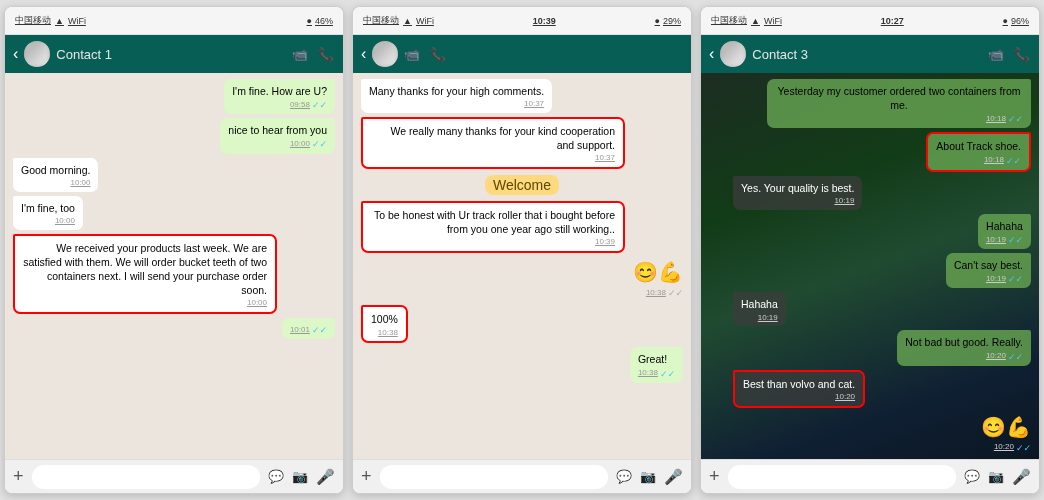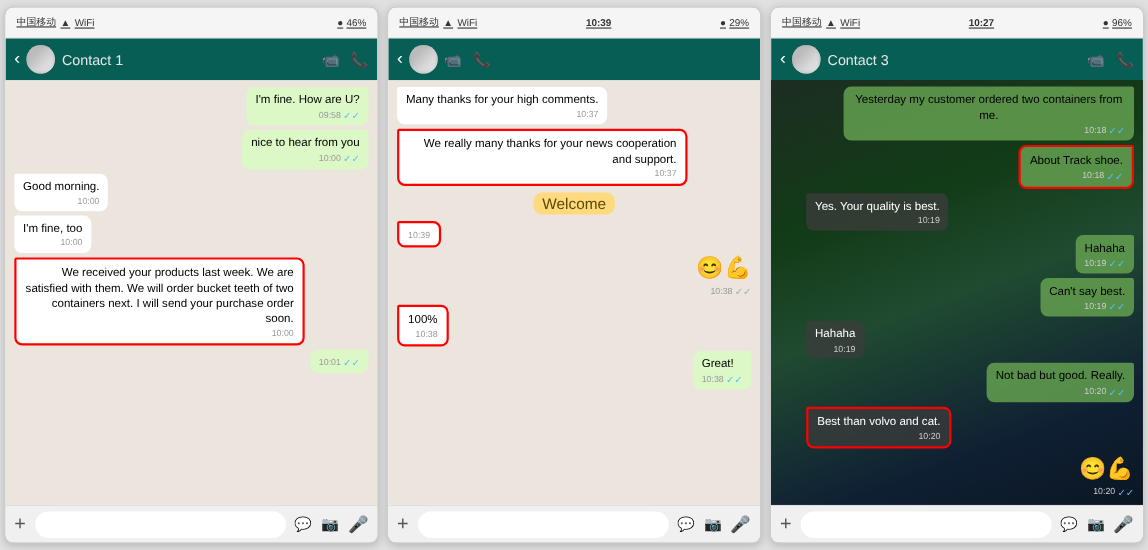--- a/index.html
+++ b/index.html
@@ -126,20 +126,21 @@
     .bubble-meta {
       display: flex;
       align-items: center;
       justify-content: flex-end;
       gap: 2px;
       margin-top: 1px;
     }
     .bubble-time {
       font-size: 8px;
       color: #999;
+      text-decoration: underline;
     }
     .bubble-ticks {
       font-size: 9px;
       color: #4fc3f7;
     }
     .bubble-ticks.grey { color: #aaa; }
 
     
     .system-msg {
       align-self: center;
@@ -307,27 +308,27 @@
         <span class="wa-icon">📞</span>
       </div>
     </div>
     <div class="chat-area">
       <div class="bubble-wrap left">
         <div class="bubble received"><span>Many thanks for your high comments.</span><div class="bubble-meta">
             <span class="bubble-time">10:37</span>
           </div></div>
       </div>
       <div class="bubble-wrap left">
-        <div class="bubble received highlighted"><span>We really many thanks for your news cooperation and support.</span><div class="bubble-meta">
+        <div class="bubble received highlighted"><span>We really many thanks for your kind cooperation and support.</span><div class="bubble-meta">
             <span class="bubble-time">10:37</span>
           </div></div>
       </div>
       <div class="system-msg">Welcome</div>
       <div class="bubble-wrap left">
-        <div class="bubble received highlighted"><div class="bubble-meta">
+        <div class="bubble received highlighted"><span>To be honest with Ur track roller that i bought before from you one year ago still working..</span><div class="bubble-meta">
             <span class="bubble-time">10:39</span>
           </div></div>
       </div>
       <div class="bubble-wrap right">
         <div class="bubble sent emoji-bubble"><span>😊💪</span><div class="bubble-meta">
             <span class="bubble-time">10:38</span>
             <span class="bubble-ticks grey">✓✓</span>
           </div></div>
       </div>
       <div class="bubble-wrap left">

